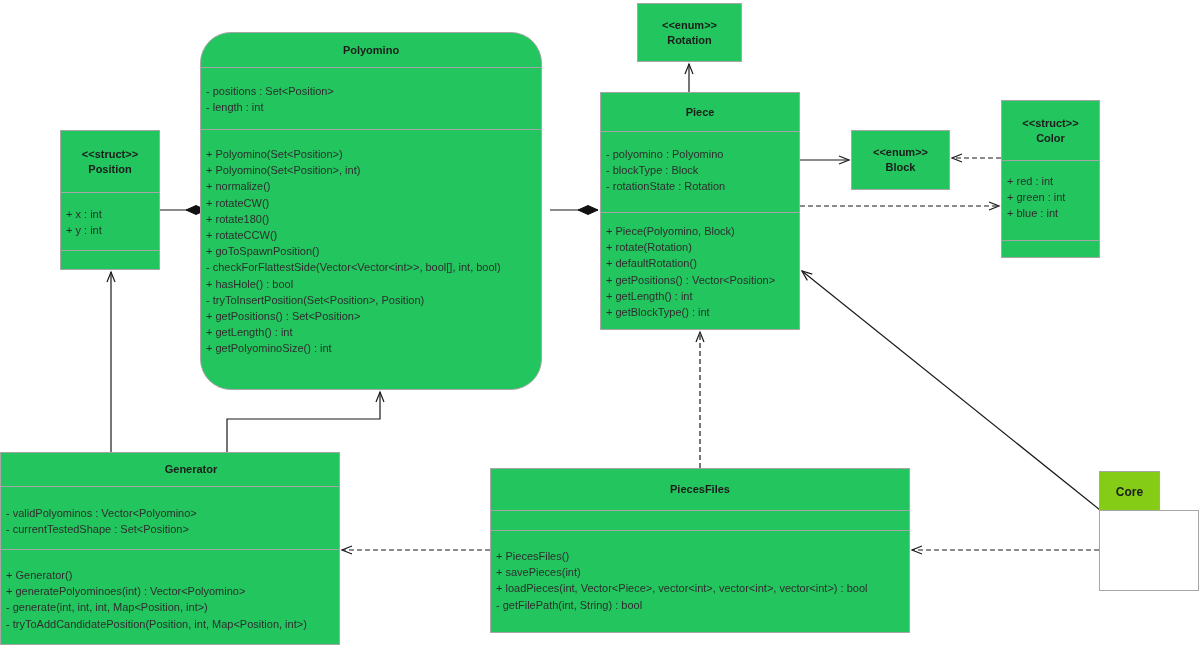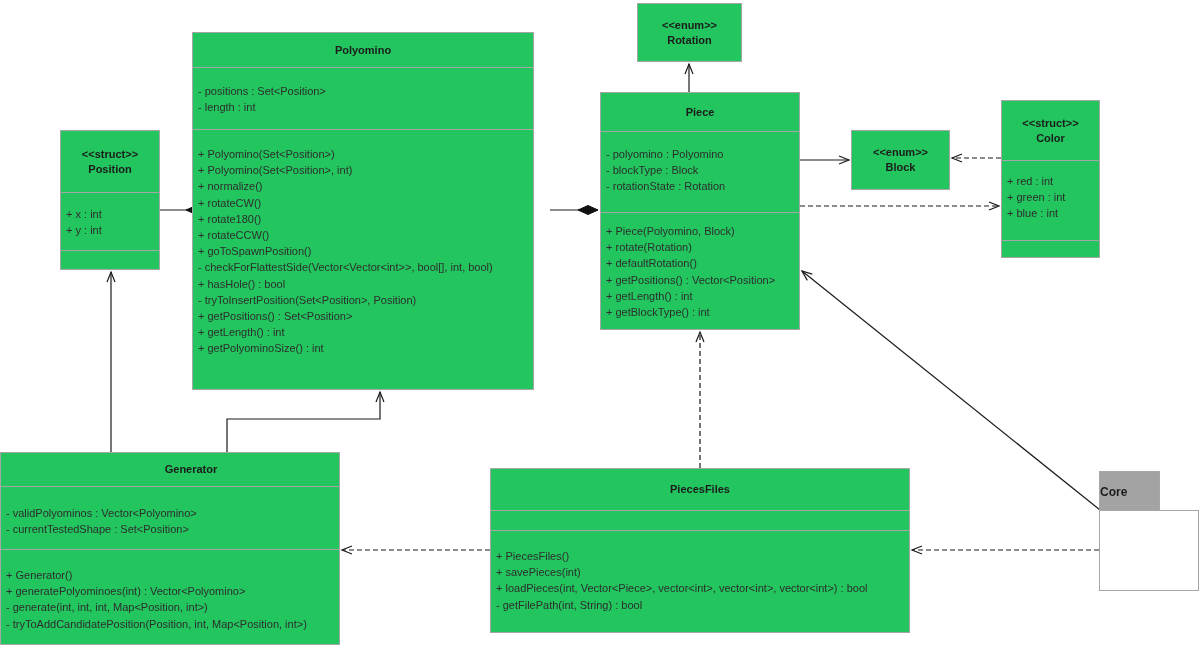--- a/index.html
+++ b/index.html
@@ -19,22 +19,22 @@
   }
   .sep { border-bottom:1px solid #a6a6a6; }
   .compartment {
     flex:0 0 auto; font-size:11px; line-height:16.2px;
     padding:13px 4px 0 5px; box-sizing:border-box; overflow:visible;
   }
   .compartment.grow { flex:1 1 auto; }
   .member { white-space:pre; }
   .empty-compartment { flex:1 1 auto; }
   .pkg-tab {
-    position:absolute; background:#a3a3a3; border:1px solid #a6a6a6; border-bottom:none;
-    box-sizing:border-box; display:flex; align-items:center; 
+    position:absolute; background:#84cc16; border:1px solid #a6a6a6; border-bottom:none;
+    box-sizing:border-box; display:flex; align-items:center; justify-content:center;
     font-weight:bold; font-size:12px; color:#1c1c1c;
   }
   .pkg-body {
     position:absolute; background:#ffffff; border:1px solid #a6a6a6; box-sizing:border-box;
   }
 </style>
 </head>
 <body>
 
 <div id="canvas">
@@ -56,21 +56,21 @@
     <line x1="1001" y1="158" x2="952" y2="158" stroke="#1a1a1a" stroke-width="1.2" stroke-dasharray="5,3" marker-end="url(#openArrow)"></line>
     <line x1="800" y1="206" x2="999" y2="206" stroke="#1a1a1a" stroke-width="1.2" stroke-dasharray="5,3" marker-end="url(#openArrow)"></line>
     <line x1="111" y1="452" x2="111" y2="272" stroke="#1a1a1a" stroke-width="1.2" marker-end="url(#openArrow)"></line>
     <polyline points="227,452 227,419 380,419 380,392" fill="none" stroke="#1a1a1a" stroke-width="1.2" marker-end="url(#openArrow)"></polyline>
     <line x1="700" y1="468" x2="700" y2="332" stroke="#1a1a1a" stroke-width="1.2" stroke-dasharray="5,3" marker-end="url(#openArrow)"></line>
     <line x1="490" y1="550" x2="342" y2="550" stroke="#1a1a1a" stroke-width="1.2" stroke-dasharray="5,3" marker-end="url(#openArrow)"></line>
     <line x1="1099" y1="550" x2="912" y2="550" stroke="#1a1a1a" stroke-width="1.2" stroke-dasharray="5,3" marker-end="url(#openArrow)"></line>
     <line x1="1100" y1="510" x2="802" y2="271" stroke="#1a1a1a" stroke-width="1.2" marker-end="url(#openArrow)"></line>
   </svg>
 
-  <div class="box" style="left:192px; top:32px; width:342px; height:358px;">
+  <div class="box" style="left:200px; top:32px; width:342px; height:358px;border-radius:31px;">
     <div class="title sep" style="height:34px;">
       <span>Polyomino</span>
     </div>
     <div class="compartment sep" style="height:62px; padding-top:15px;">
         <div class="member">- positions : Set&lt;Position&gt;</div>
         <div class="member">- length : int</div>
       </div>
     <div class="compartment grow" style="padding-top:16px;">
         <div class="member">+ Polyomino(Set&lt;Position&gt;)</div>
         <div class="member">+ Polyomino(Set&lt;Position&gt;, int)</div>

